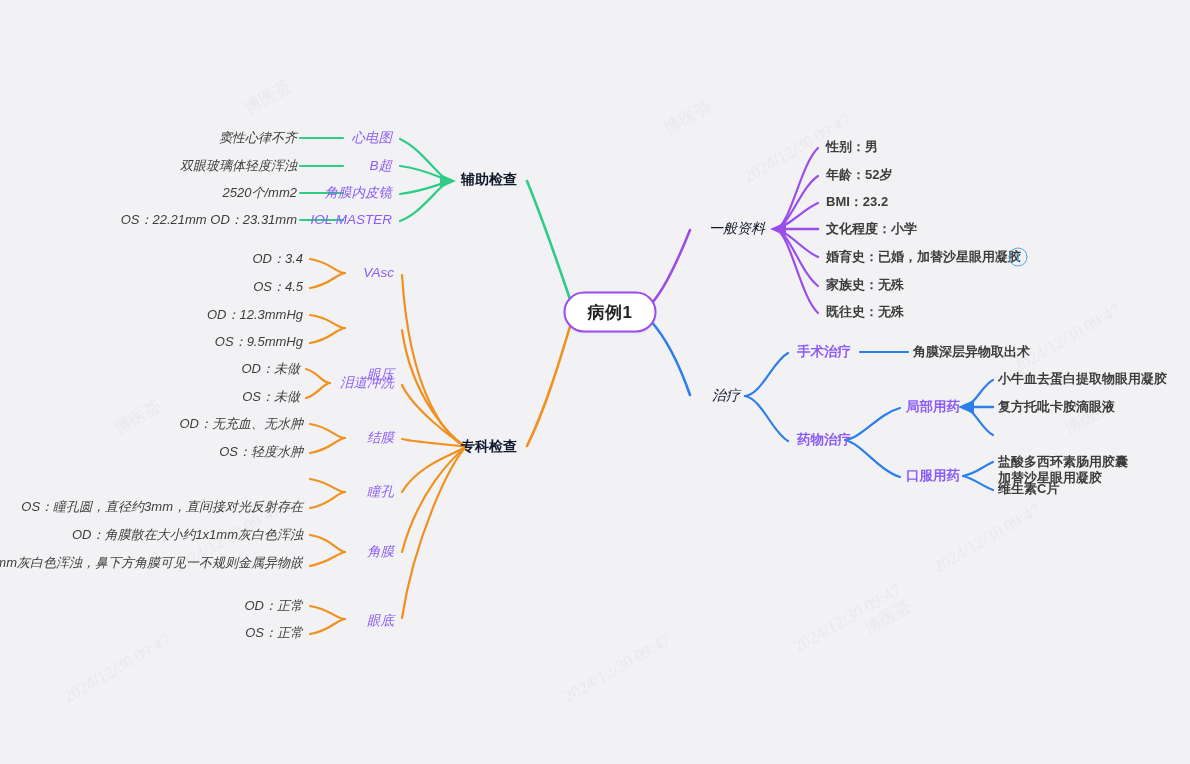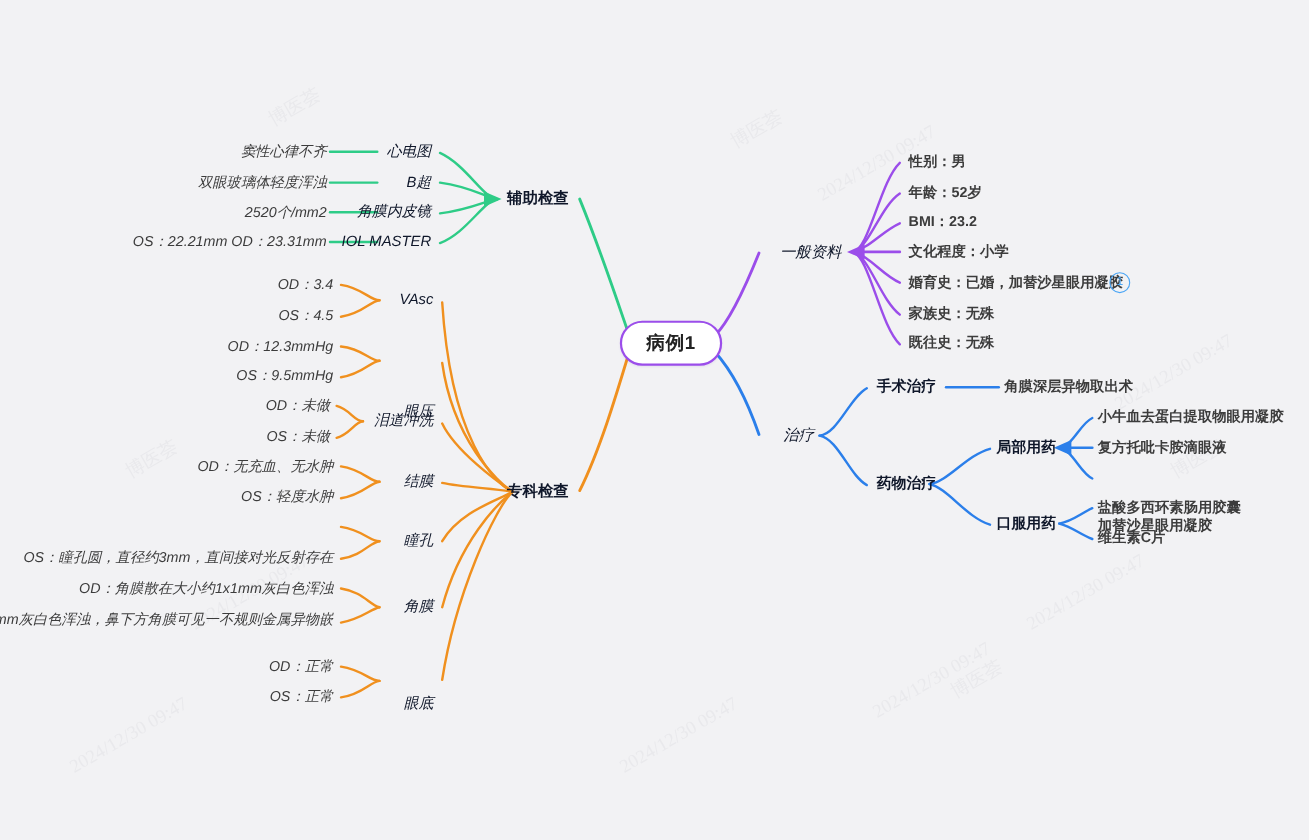--- a/index.html
+++ b/index.html
@@ -40,21 +40,21 @@
     pointer-events: none;
   }
   .node {
     position: absolute;
     white-space: nowrap;
     font-size: 13.5px;
     color: #3a3a3a;
     line-height: 1.1;
   }
   .node.lvl1 { font-size: 14px; color: #0f172a; }
-  .node.lvl2 { font-size: 13.5px; color: #0f172a; }
+  .node.lvl2 { font-size: 13.5px; color: #8b5cf6; }
   .node.leaf { font-size: 13px; color: #3c3c3c; }
   
   .anchor-left   { transform: translate(0, -50%); font-weight: bold; }
   .anchor-right  { transform: translate(-100%, -50%); font-style: italic; }
 
   #center-node {
     position: absolute;
     transform: translate(-50%, -50%);
     background: #ffffff;
     border: 2.5px solid #9b4dea;
@@ -219,21 +219,21 @@
   <div class="node leaf anchor-right" style="left:303px; top:424px;">OD：无充血、无水肿</div>
   <div class="node leaf anchor-right" style="left:303px; top:452px;">OS：轻度水肿</div>
 
   <div class="node lvl2 anchor-right" style="left:394px; top:492px;">瞳孔</div>
   <div class="node leaf anchor-right" style="left:303px; top:507px;">OS：瞳孔圆，直径约3mm，直间接对光反射存在</div>
 
   <div class="node lvl2 anchor-right" style="left:394px; top:552px;">角膜</div>
   <div class="node leaf anchor-right" style="left:303px; top:535px;">OD：角膜散在大小约1x1mm灰白色浑浊</div>
   <div class="node leaf anchor-right" style="left:303px; top:563px;">在大小约1x1mm灰白色浑浊，鼻下方角膜可见一不规则金属异物嵌</div>
 
-  <div class="node lvl2 anchor-right" style="left:394px; top:640px;">眼底</div>
+  <div class="node lvl2 anchor-right" style="left:394px; top:621px;">眼底</div>
   <div class="node leaf anchor-right" style="left:303px; top:606px;">OD：正常</div>
   <div class="node leaf anchor-right" style="left:303px; top:633px;">OS：正常</div>
 
   <div class="node lvl1 anchor-right" style="left:765px; top:229px;">一般资料</div>
 
   <div class="node leaf anchor-left" style="left:826px; top:147px;">性别：男</div>
   <div class="node leaf anchor-left" style="left:826px; top:175px;">年龄：52岁</div>
   <div class="node leaf anchor-left" style="left:826px; top:202px;">BMI：23.2</div>
   <div class="node leaf anchor-left" style="left:826px; top:229px;">文化程度：小学</div>
   <div class="node leaf anchor-left" style="left:826px; top:257px;">婚育史：已婚，加替沙星眼用凝胶</div>

